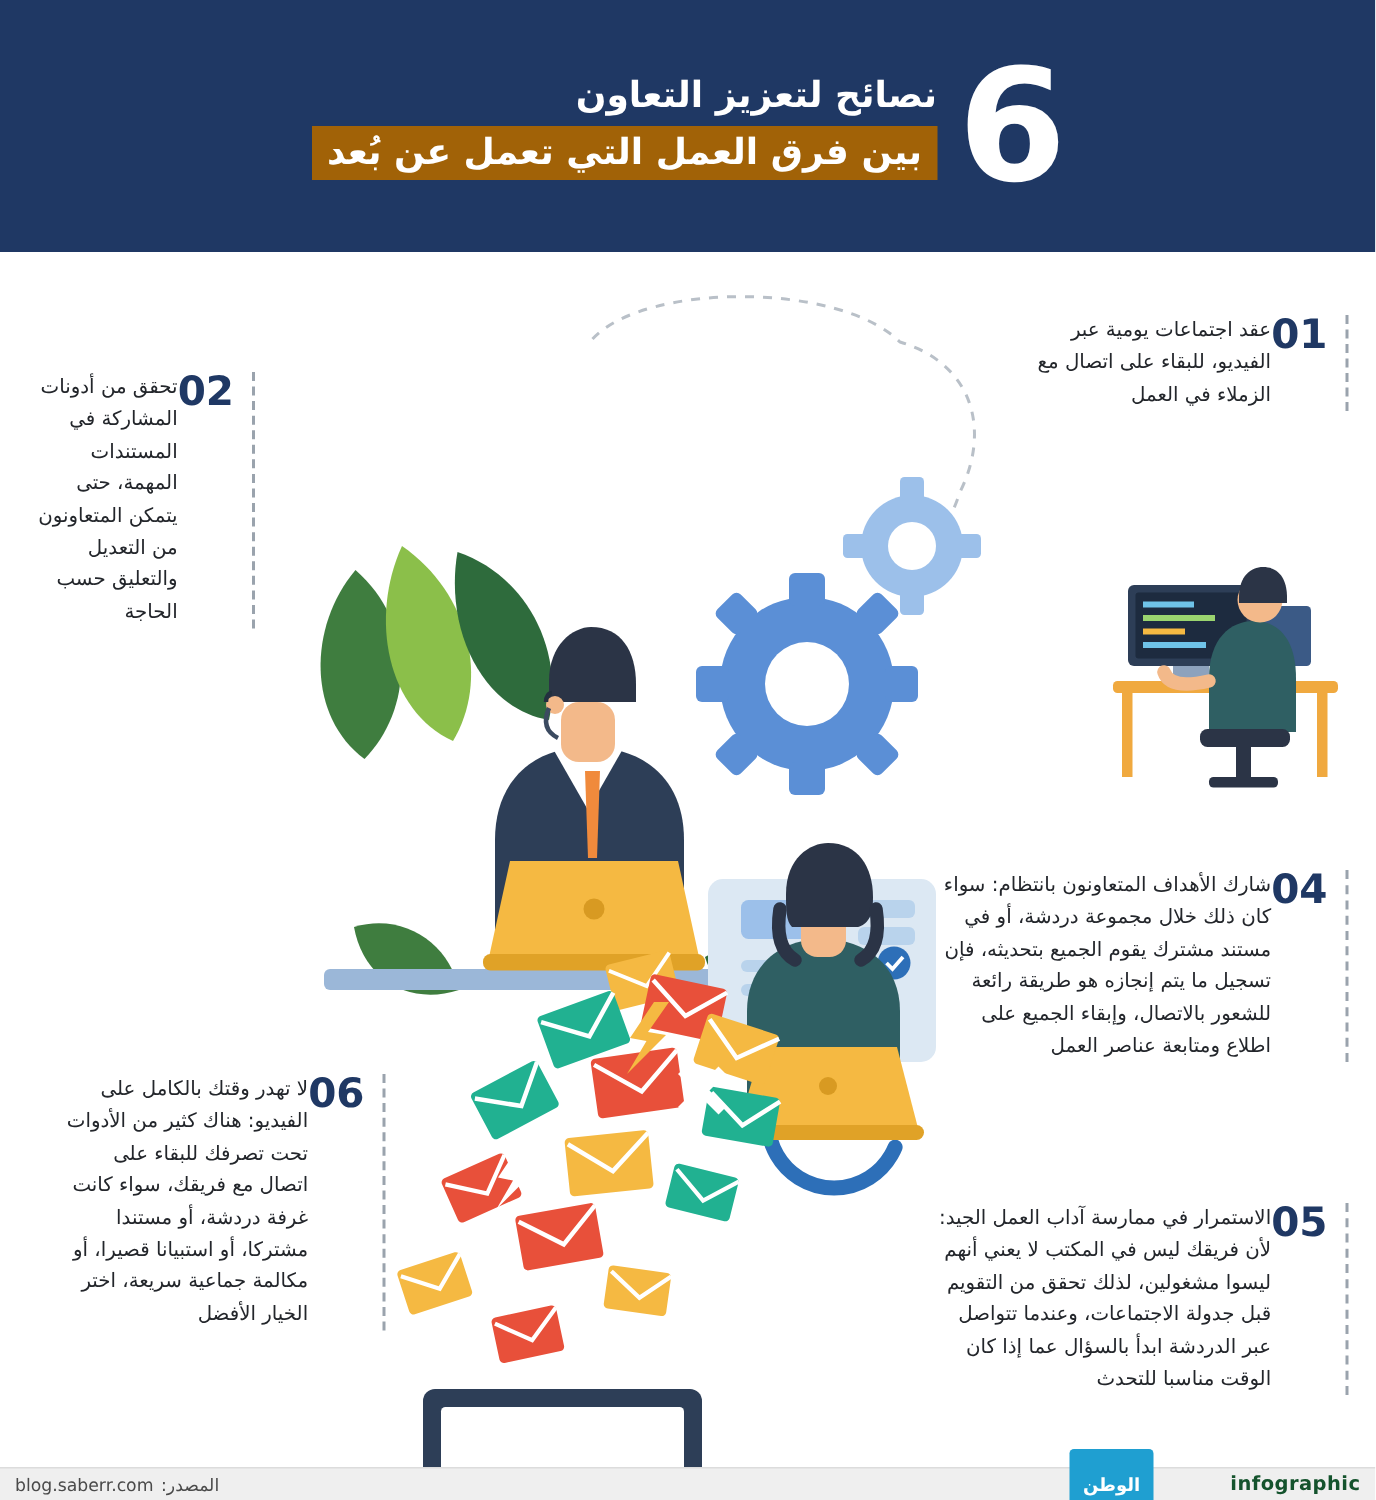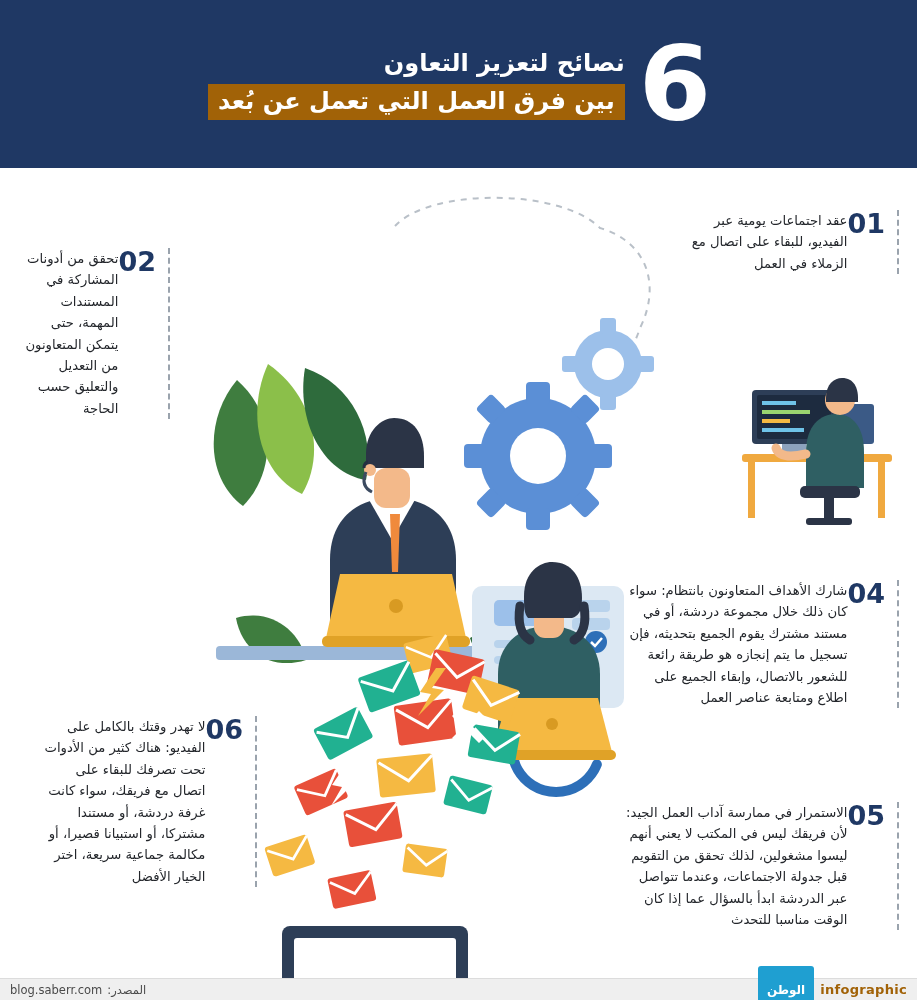--- a/index.html
+++ b/index.html
@@ -128,23 +128,24 @@
     background: #1f9fd1;
     color: #ffffff;
     font-size: 12px;
     font-weight: bold;
     padding: 17px 9px;
     border-radius: 3px;
     letter-spacing: 0.5px;
   }
   #brand-word {
     font-size: 13px;
-    color: #a16207;
+    color: #14532d;
     font-weight: 600;
     letter-spacing: 0.3px;
+    margin-left: 45px;
   }
 </style>
 </head>
 <body>
 
 <div id="page">
 
   <div id="header">
     <div id="header-inner">
       <div id="header-number">6</div>

